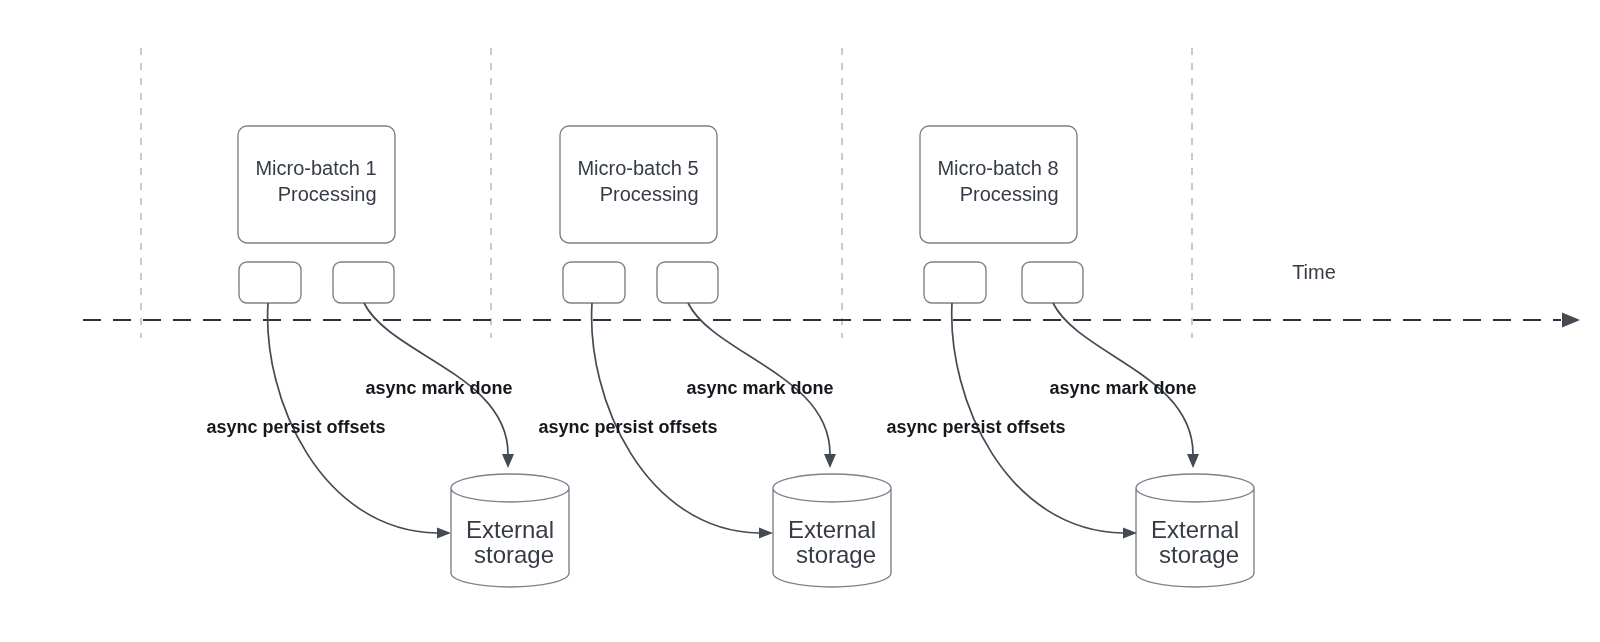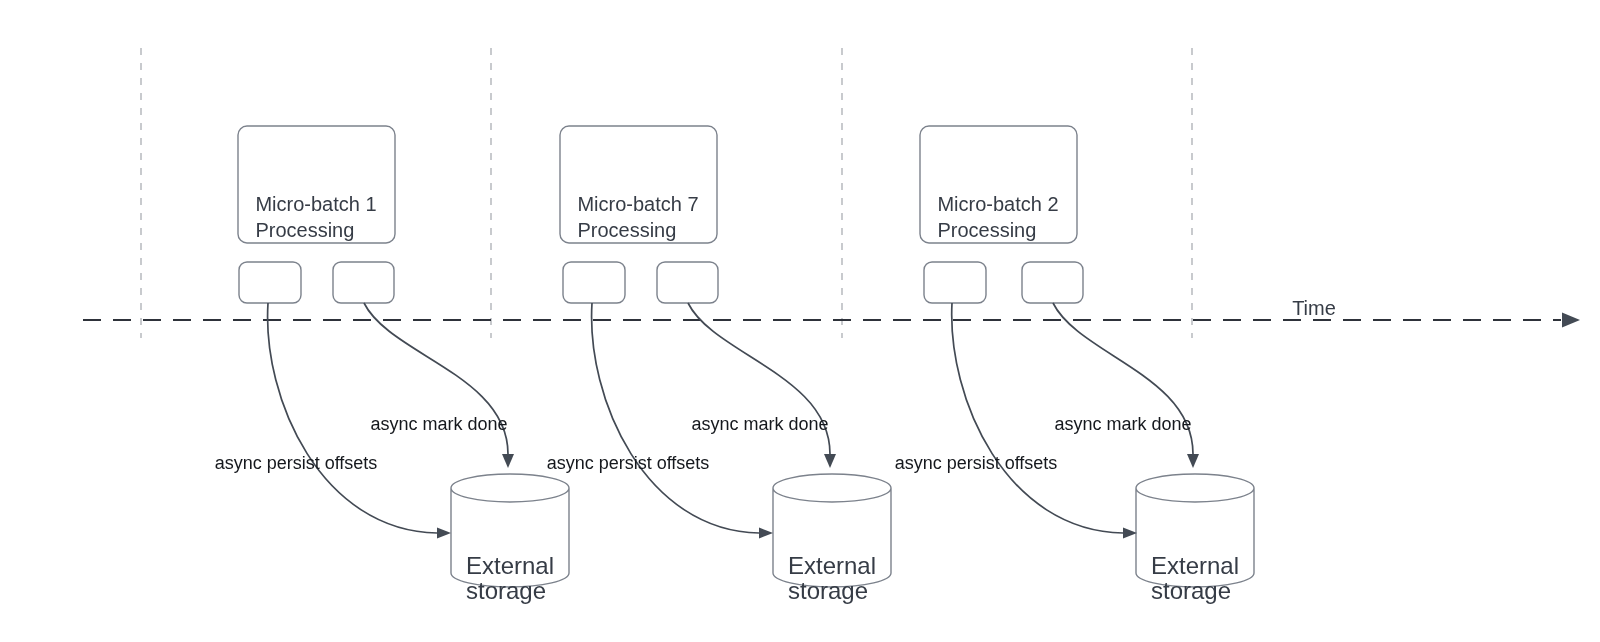--- a/index.html
+++ b/index.html
@@ -9,25 +9,25 @@
   html,body{margin:0;padding:0;background:var(--bg);}
   body{width:1600px;height:642px;position:relative;overflow:hidden;
        font-family:"Liberation Sans",sans-serif;}
   .stage{position:absolute;inset:0;}
   svg.diagram{position:absolute;left:0;top:0;}
   .guide{stroke:var(--guide);stroke-width:1.4;stroke-dasharray:7 8;fill:none;}
   .axis{stroke:var(--axis);stroke-width:2;stroke-dasharray:18 12;fill:none;}
   .shape{fill:#fff;stroke:var(--shape);stroke-width:1.4;}
   .flow{fill:none;stroke:var(--arrow);stroke-width:1.7;}
   .head{fill:var(--arrow);stroke:none;}
-  .lbl{position:absolute;transform:translate(-50%,-50%);text-align:left;color:var(--ink);margin-top:36px;}
+  .lbl{position:absolute;transform:translate(-50%,-50%);text-align:right;color:var(--ink);}
   .lbl span{display:block;}
   .box-title{font-size:20px;line-height:26px;}
   .storage-label{font-size:24px;line-height:25px;}
-  .flow-label{font-size:18px;font-weight:normal;color:var(--label);white-space:nowrap;}
+  .flow-label{font-size:18px;font-weight:bold;color:var(--label);white-space:nowrap;}
   .time-label{font-size:20px;}
 </style>
 </head>
 <body>
 
 <div class="stage">
 
   <svg class="diagram" width="1600" height="642" viewBox="0 0 1600 642">
 
     <line class="guide" x1="141" y1="48" x2="141" y2="338"></line>
@@ -65,25 +65,25 @@
     <polygon class="head" points="1137,533 1123,527.5 1123,538.5"></polygon>
     <path class="flow" d="M1053 303 C1079 355 1193 375 1193 454"></path>
     <polygon class="head" points="1193,468 1187,454 1199,454"></polygon>
   </svg>
 
   <div class="lbl box-title" style="left:316px;top:181px">
     <span>Micro-batch 1</span>
     <span>Processing</span>
   </div>
   <div class="lbl box-title" style="left:638px;top:181px">
-    <span>Micro-batch 7</span>
+    <span>Micro-batch 5</span>
     <span>Processing</span>
   </div>
   <div class="lbl box-title" style="left:998px;top:181px">
-    <span>Micro-batch 2</span>
+    <span>Micro-batch 8</span>
     <span>Processing</span>
   </div>
 
   <div class="lbl flow-label" style="left:296px;top:427px">async persist offsets</div>
   <div class="lbl flow-label" style="left:439px;top:388px">async mark done</div>
   <div class="lbl flow-label" style="left:628px;top:427px">async persist offsets</div>
   <div class="lbl flow-label" style="left:760px;top:388px">async mark done</div>
   <div class="lbl flow-label" style="left:976px;top:427px">async persist offsets</div>
   <div class="lbl flow-label" style="left:1123px;top:388px">async mark done</div>
 

